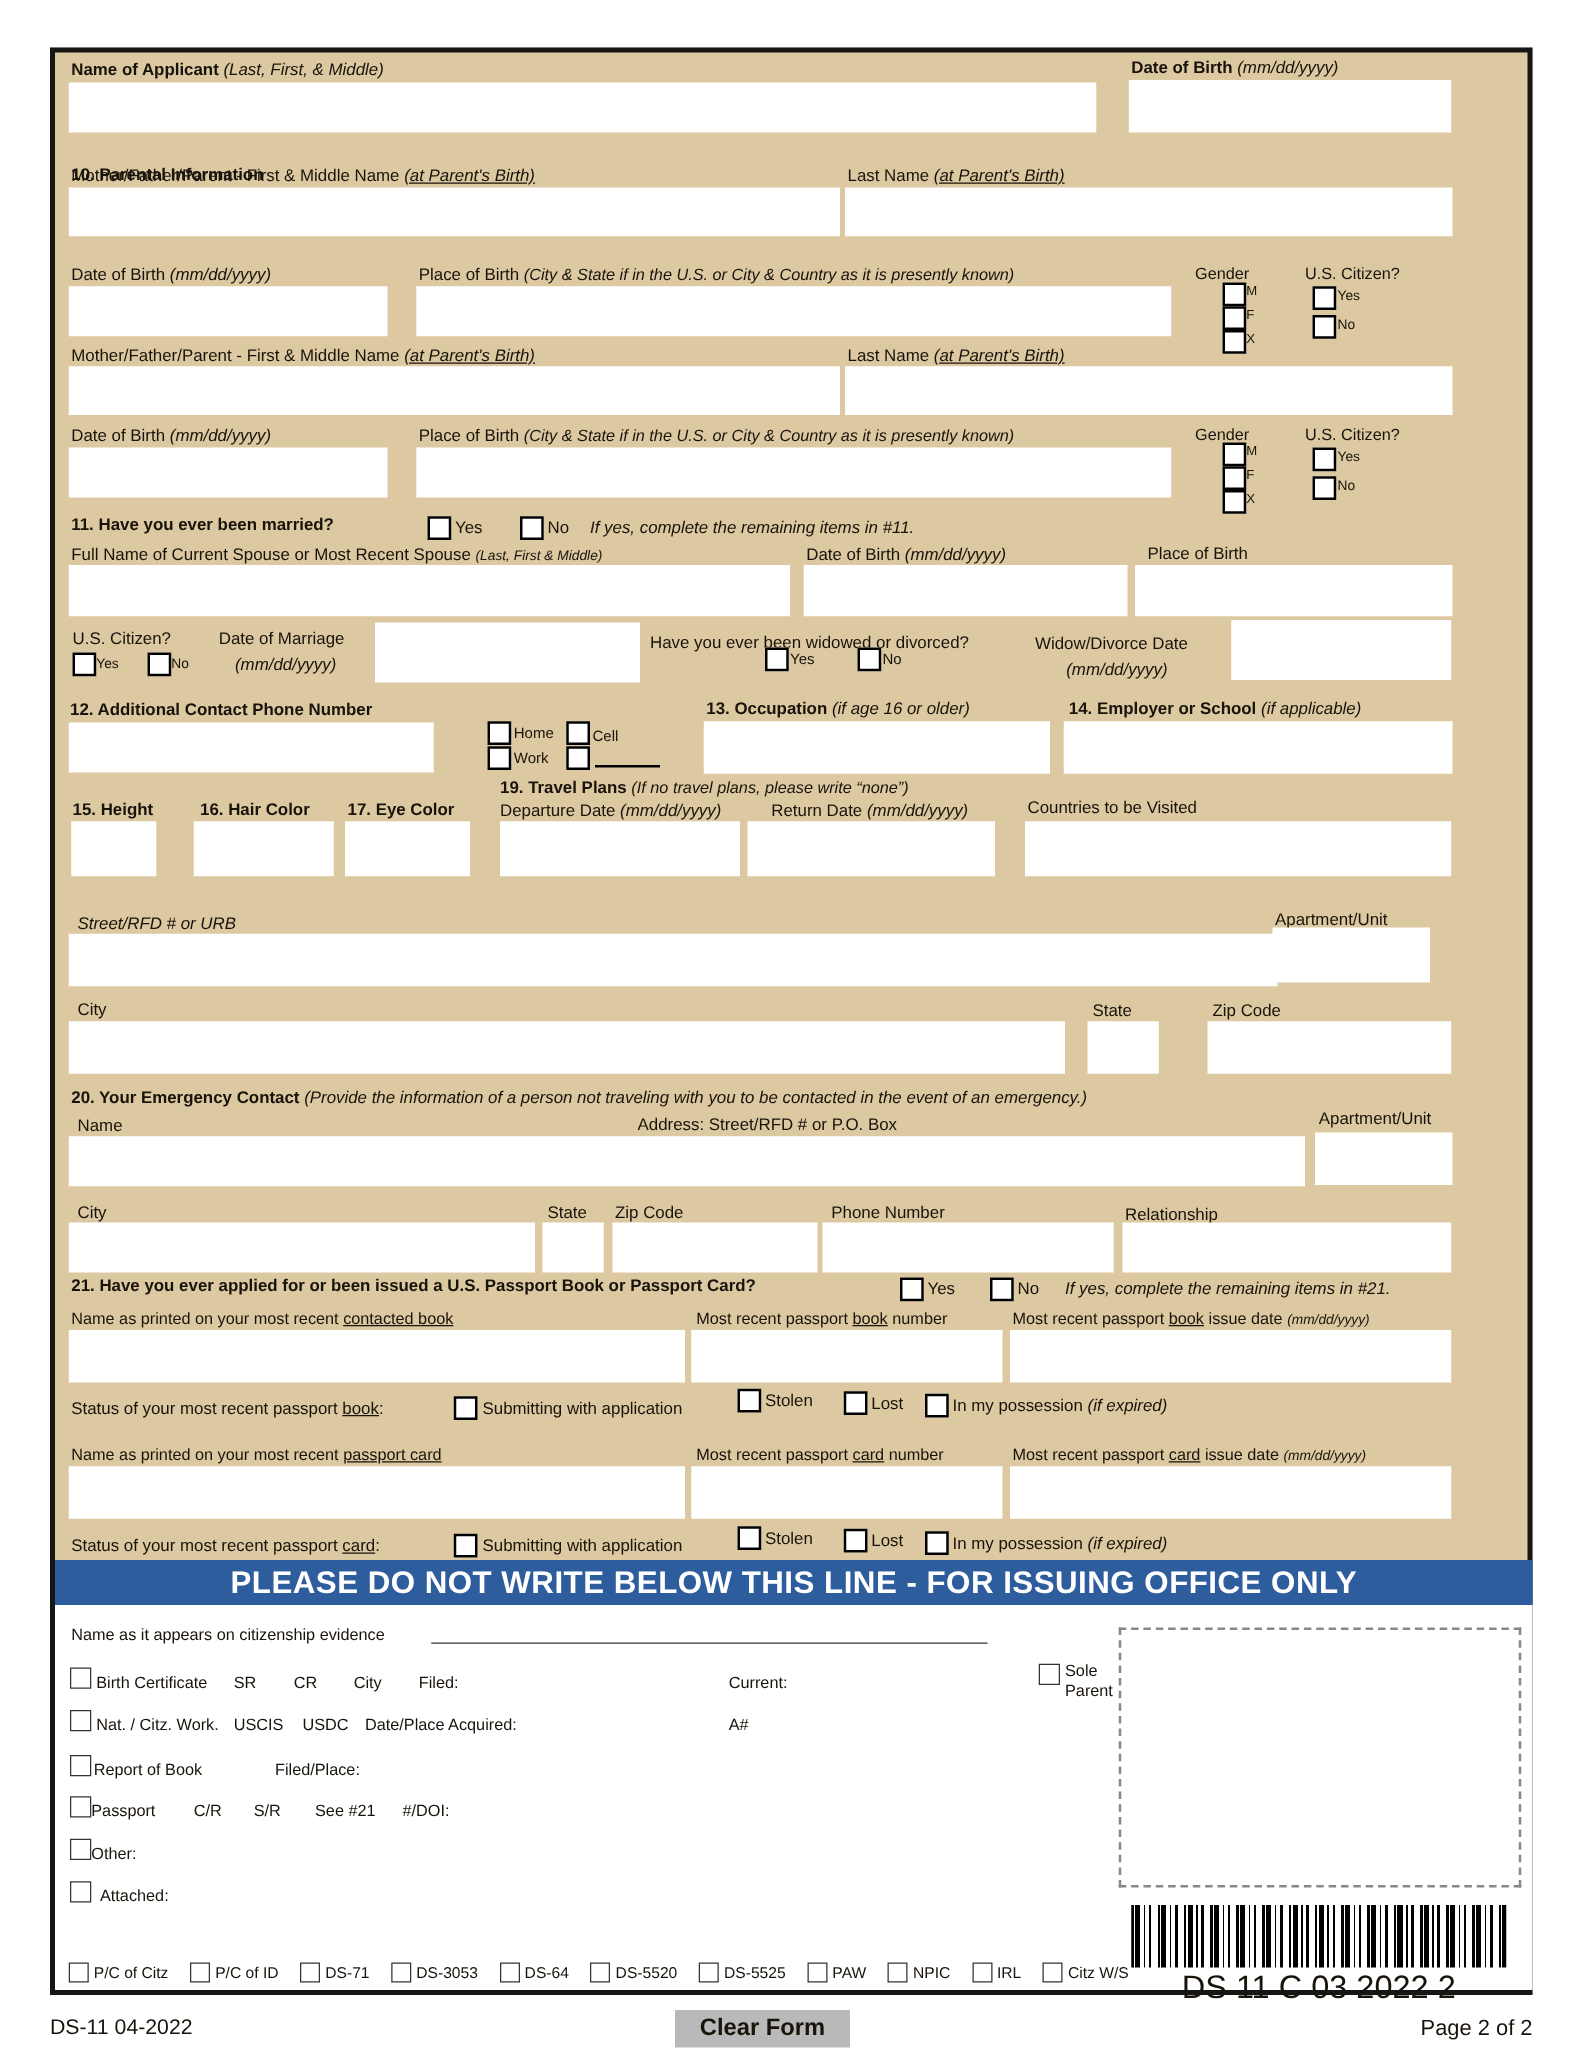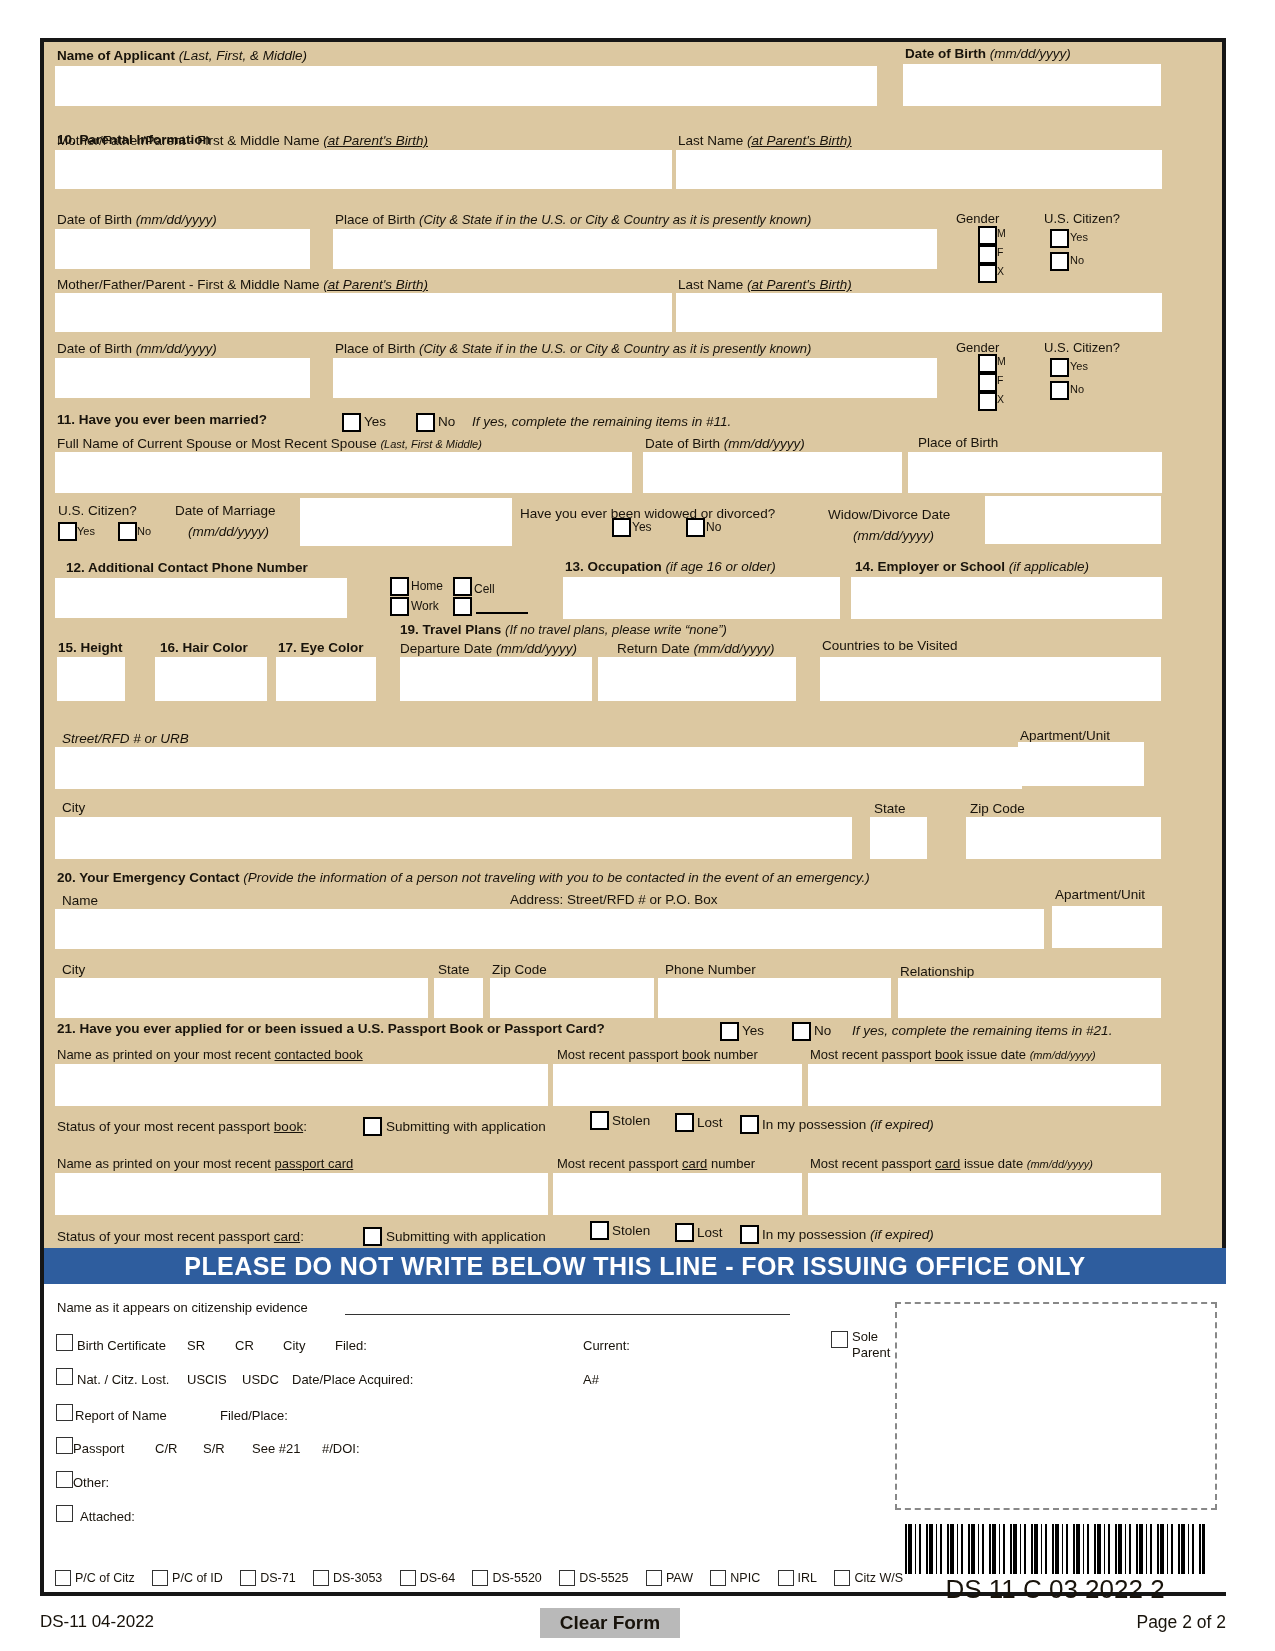--- a/index.html
+++ b/index.html
@@ -116,21 +116,21 @@
   <div class="bx" style="left:300px;top:498px;width:212px;height:48px"></div>
   <div class="t" style="left:520px;top:506px">Have you ever been widowed or divorced?</div>
   <span class="cb" style="left:612px;top:518px"></span>
     <div class="t t12" style="left:632px;top:520px">Yes</div>
   <span class="cb" style="left:686px;top:518px"></span>
     <div class="t t12" style="left:706px;top:520px">No</div>
   <div class="t" style="left:828px;top:507px">Widow/Divorce Date</div>
   <div class="t it" style="left:853px;top:528px">(mm/dd/yyyy)</div>
   <div class="bx" style="left:985px;top:496px;width:176px;height:48px"></div>
 
-  <div class="t b" style="left:66px;top:560px">12. Additional Contact Phone Number</div>
+  <div class="t b" style="left:56px;top:560px">12. Additional Contact Phone Number</div>
   <div class="bx" style="left:55px;top:578px;width:292px;height:40px"></div>
   <span class="cb" style="left:390px;top:577px"></span>
     <div class="t t12" style="left:411px;top:579px">Home</div>
   <span class="cb" style="left:453px;top:577px"></span>
     <div class="t t12" style="left:474px;top:582px">Cell</div>
   <span class="cb" style="left:390px;top:597px"></span>
     <div class="t t12" style="left:411px;top:599px">Work</div>
   <span class="cb" style="left:453px;top:597px"></span>
     <div class="phline" style="left:476px;top:598px;width:52px;height:14px"></div>
   <div class="t" style="left:565px;top:559px"><span class="b">13. Occupation</span> <span class="it">(if age 16 or older)</span></div>
@@ -233,28 +233,28 @@
   <div class="t t13" style="left:187px;top:1338px">SR</div>
   <div class="t t13" style="left:235px;top:1338px">CR</div>
   <div class="t t13" style="left:283px;top:1338px">City</div>
   <div class="t t13" style="left:335px;top:1338px">Filed:</div>
   <div class="t t13" style="left:583px;top:1338px">Current:</div>
   <span class="cbo" style="left:831px;top:1331px"></span>
   <div class="t t13" style="left:852px;top:1329px">Sole</div>
   <div class="t t13" style="left:852px;top:1345px">Parent</div>
 
   <span class="cbo" style="left:56px;top:1368px"></span>
-  <div class="t t13" style="left:77px;top:1372px">Nat. / Citz. Lost.</div>
+  <div class="t t13" style="left:77px;top:1372px">Nat. / Citz. Work.</div>
   <div class="t t13" style="left:187px;top:1372px">USCIS</div>
   <div class="t t13" style="left:242px;top:1372px">USDC</div>
   <div class="t t13" style="left:292px;top:1372px">Date/Place Acquired:</div>
   <div class="t t13" style="left:583px;top:1372px">A#</div>
 
   <span class="cbo" style="left:56px;top:1404px"></span>
-  <div class="t t13" style="left:75px;top:1408px">Report of Name</div>
+  <div class="t t13" style="left:75px;top:1408px">Report of Book</div>
   <div class="t t13" style="left:220px;top:1408px">Filed/Place:</div>
 
   <span class="cbo" style="left:56px;top:1437px"></span>
   <div class="t t13" style="left:73px;top:1441px">Passport</div>
   <div class="t t13" style="left:155px;top:1441px">C/R</div>
   <div class="t t13" style="left:203px;top:1441px">S/R</div>
   <div class="t t13" style="left:252px;top:1441px">See #21</div>
   <div class="t t13" style="left:322px;top:1441px">#/DOI:</div>
 
   <span class="cbo" style="left:56px;top:1471px"></span>

